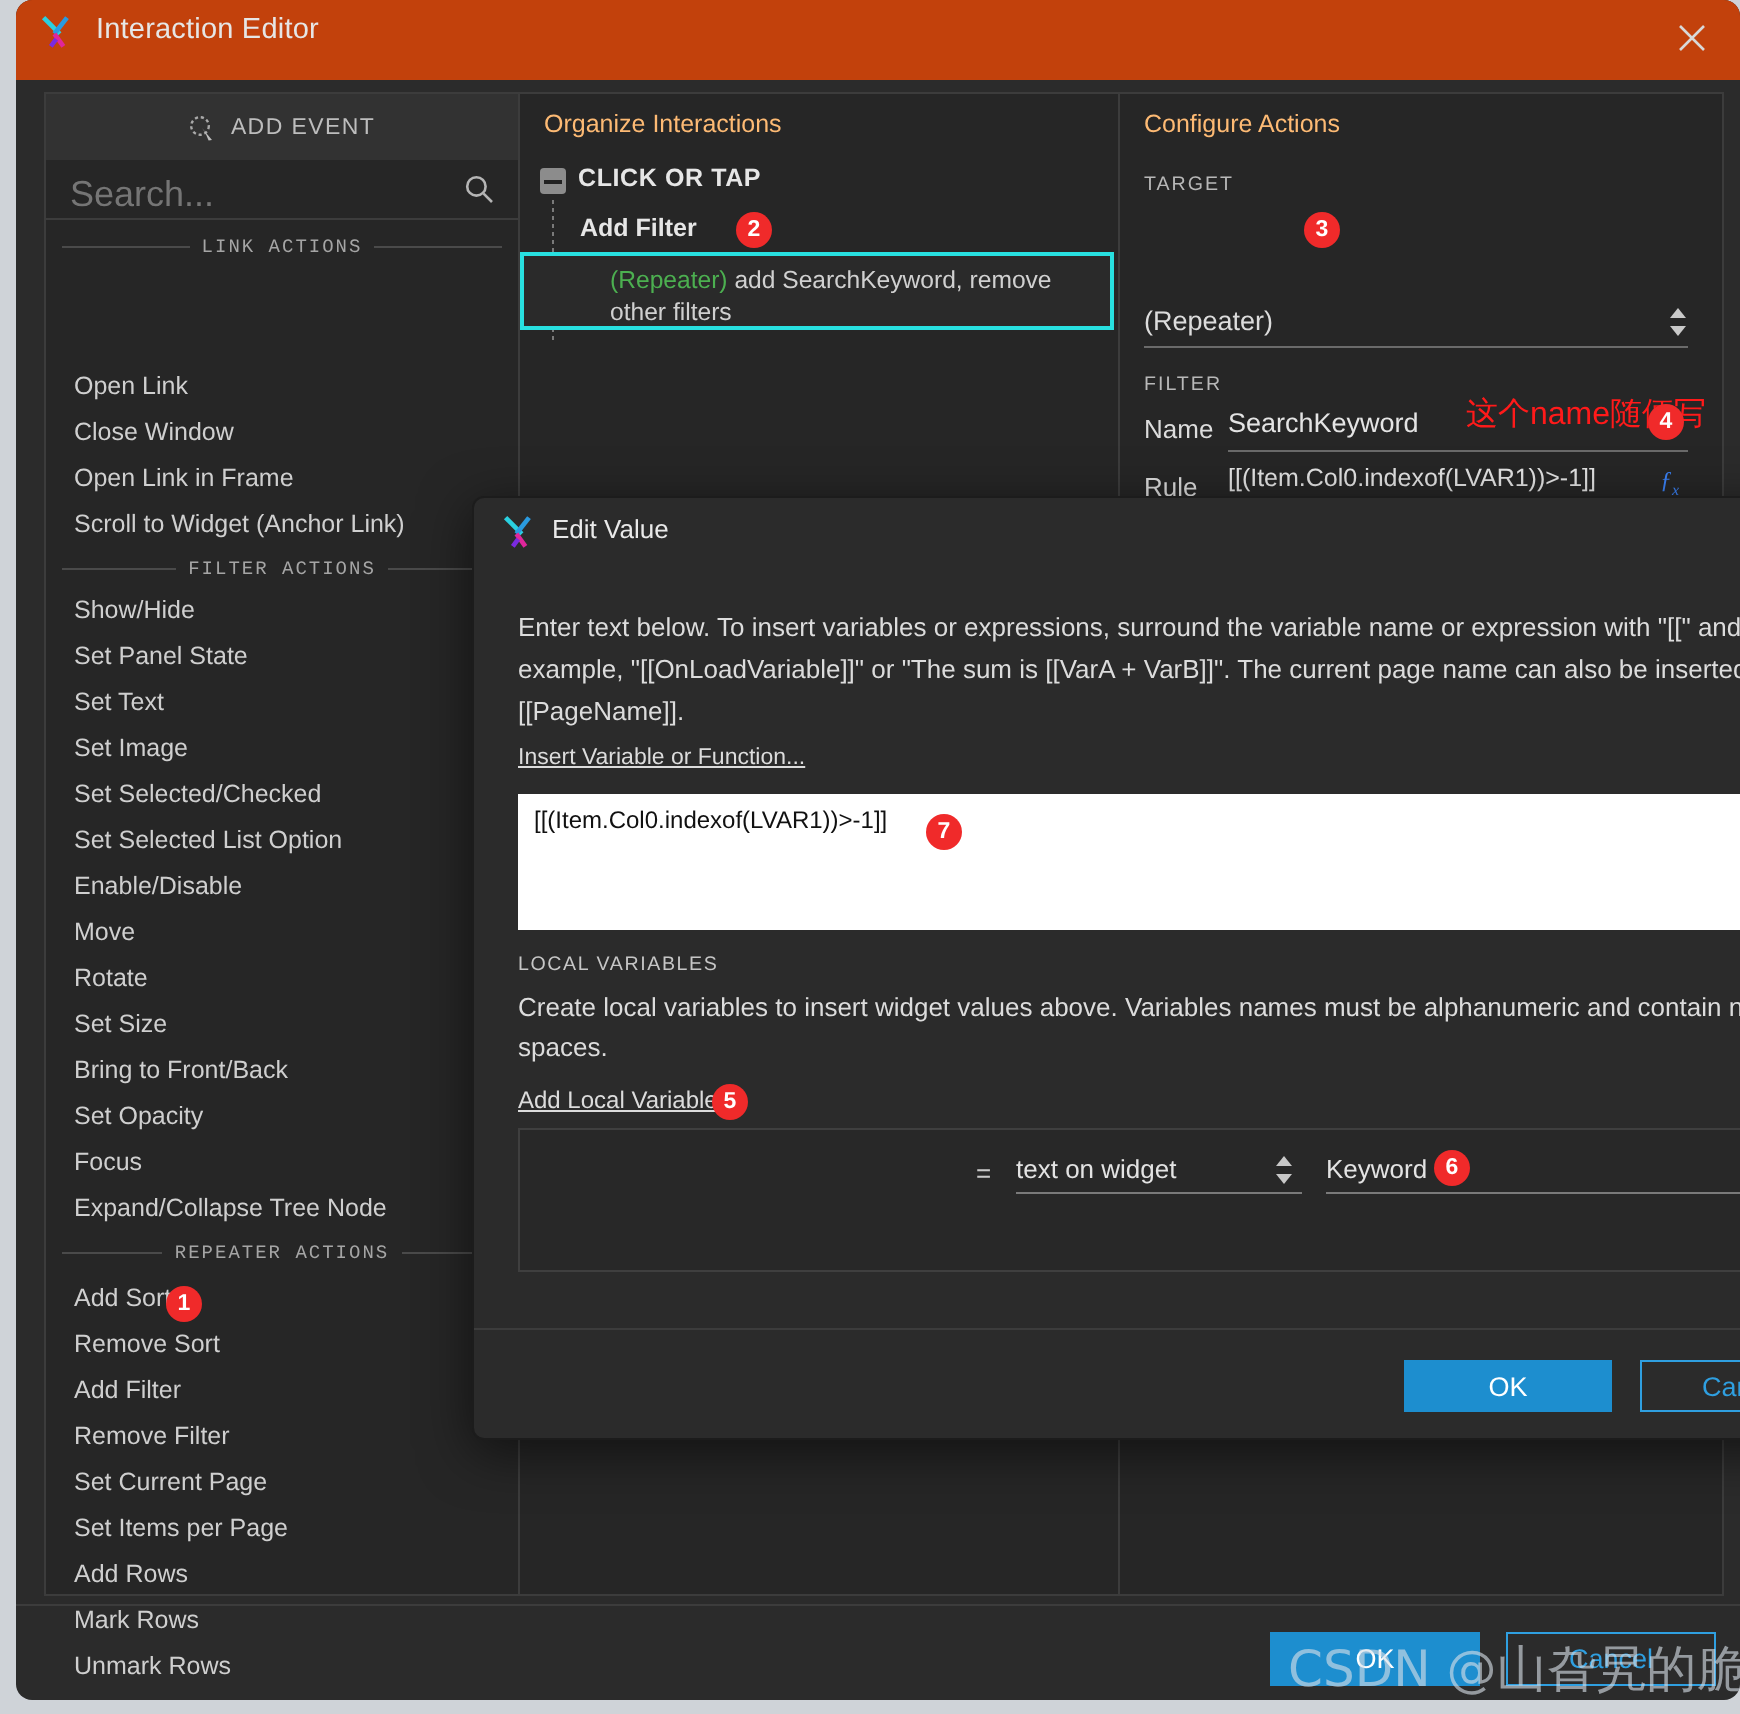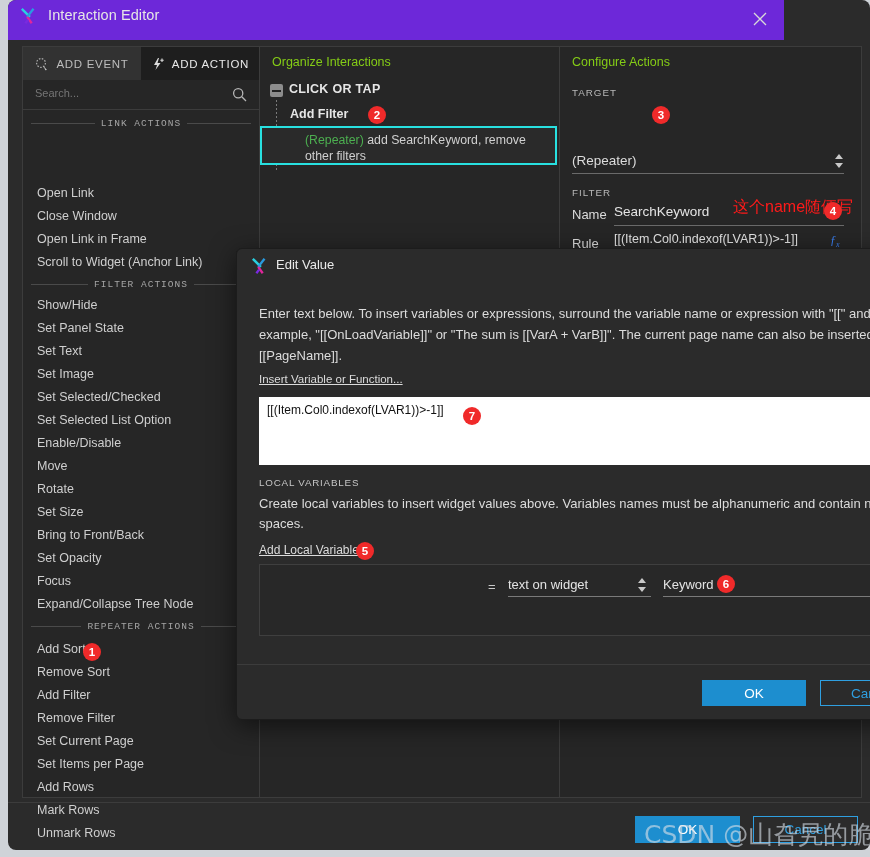--- a/index.html
+++ b/index.html
@@ -14,22 +14,22 @@
   
   #window {
     position: absolute;
     left: 8px; top: 0px;
     width: 862px; height: 850px;
     background: #2b2b2b;
     border-radius: 8px 8px 8px 8px;
     overflow: hidden;
   }
   #titlebar {
-    position: absolute; left: 0; top: 0; width: 776px; height: 40px;
-    background: #6d28d9;
+    position: absolute; left: 0; top: 0; width: 862px; height: 40px;
+    background: #c2410c;
   }
   .logo-x { position: absolute; width: 18px; height: 18px; }
   #title-logo { left: 12px; top: 7px; }
   #title-text {
     position: absolute; left: 40px; top: 7px;
     font-size: 14.5px; color: #e6e6e6; letter-spacing: .1px;
   }
   #close-btn {
     position: absolute; right: 8px; top: 4px; width: 32px; height: 30px;
     cursor: pointer;
@@ -58,41 +58,41 @@
   .tab.active { background: #1e1e1e; color: #e8e8e8; }
   .tab-ico { width: 14px; height: 14px; position: relative; display:inline-block; }
 
   #search-row {
     position: absolute; left: 0; top: 33px; width: 236px; height: 30px;
     border-bottom: 1px solid #3c3c3c;
   }
   #search-input {
     position: absolute; left: 10px; top: 6px; width: 190px;
     background: transparent; border: 0; outline: none;
-    color: #9a9a9a; font-size: 11px; font-family: "Liberation Sans", sans-serif;
+    color: #9a9a9a; font-size: 18px; font-family: "Liberation Sans", sans-serif;
   }
   #search-icon { position: absolute; right: 12px; top: 7px; cursor: pointer; }
 
   .group-head {
     position: absolute; left: 8px; width: 220px; height: 14px;
     display: flex; align-items: center; gap: 6px; font-family: Liberation Mono, monospace;
   }
   .group-head .rule { flex: 1; height: 1px; background: #4a4a4a; }
   .group-head .glabel {
     font-size: 9.5px; letter-spacing: 1px; color: #a5a5a5; white-space: nowrap;
   }
   .act-item {
     position: absolute; left: 14px; width: 215px; height: 22px;
     font-size: 12.5px; color: #cfcfcf; cursor: pointer; line-height: 22px;
     white-space: nowrap;
   }
 
   
   #mid-panel { position: absolute; left: 237px; top: 0; width: 299px; height: 750px; }
-  .panel-title { position: absolute; left: 12px; top: 8px; font-size: 12.5px; color: #84cc16; }
+  .panel-title { position: absolute; left: 12px; top: 8px; font-size: 12.5px; color: #fdba74; }
 
   #tree-root { position: absolute; left: 10px; top: 35px; width: 280px; height: 18px; }
   #tree-toggle {
     position: absolute; left: 0; top: 2px; width: 13px; height: 13px;
     background: #8c8c8c; border-radius: 2px; cursor: pointer;
   }
   #tree-toggle::after {
     content: ''; position: absolute; left: 2px; top: 6px; width: 9px; height: 1.5px; background: #222;
   }
   #tree-root-label {
@@ -281,29 +281,20 @@
       <div id="tabs">
         <div class="tab inactive">
           <span class="tab-ico">
             <svg width="14" height="14" viewBox="0 0 14 14">
               <circle cx="6" cy="6" r="4.4" stroke="#a9a9a9" stroke-width="1.2" fill="none" stroke-dasharray="1.6 1.4"></circle>
               <path d="M7 7 L12 13 L10.3 13.3 L8.6 9.2 Z" fill="#bdbdbd"></path>
             </svg>
           </span>
           <span>ADD EVENT</span>
         </div>
-        <div class="tab active">
-          <span class="tab-ico">
-            <svg width="14" height="14" viewBox="0 0 14 14">
-              <path d="M7 1 L3 8 L6 8 L4.5 13 L9.5 6 L6.5 6 L8 1 Z" fill="#dcdcdc"></path>
-              <path d="M11 1.5 L11 5 M9.3 3.2 L12.7 3.2" stroke="#dcdcdc" stroke-width="1.1"></path>
-            </svg>
-          </span>
-          <span>ADD ACTION</span>
-        </div>
       </div>
 
       <div id="search-row">
         <input id="search-input" type="text" placeholder="Search..." style="">
         <span id="search-icon">
           <svg width="15" height="15" viewBox="0 0 15 15">
             <circle cx="6.2" cy="6.2" r="4.6" stroke="#b5b5b5" stroke-width="1.3" fill="none"></circle>
             <path d="M9.8 9.8 L14 14" stroke="#b5b5b5" stroke-width="1.3"></path>
           </svg>
         </span>

